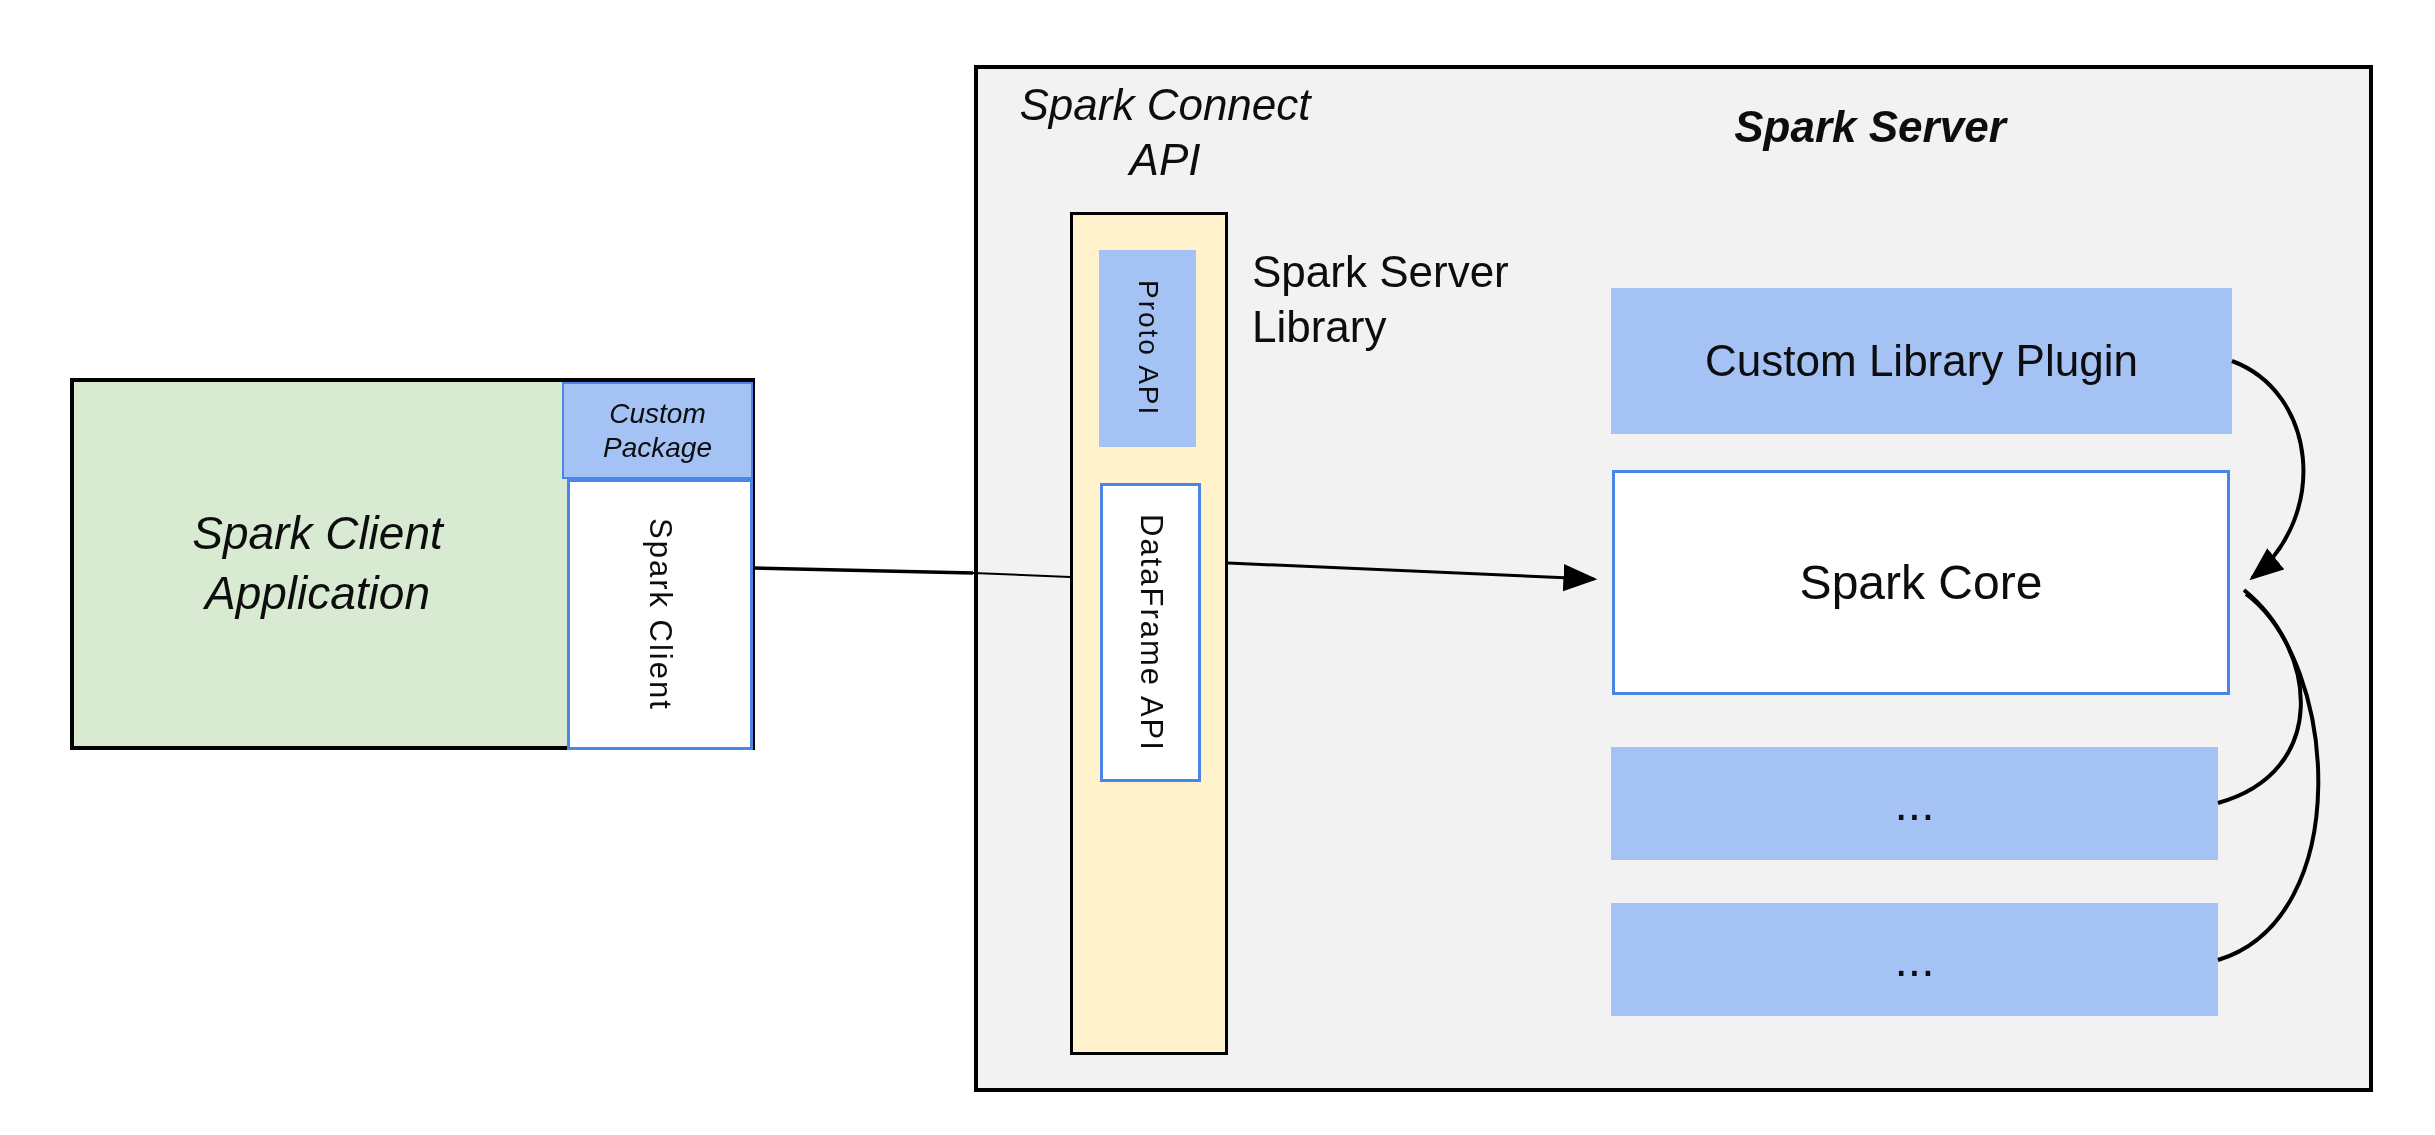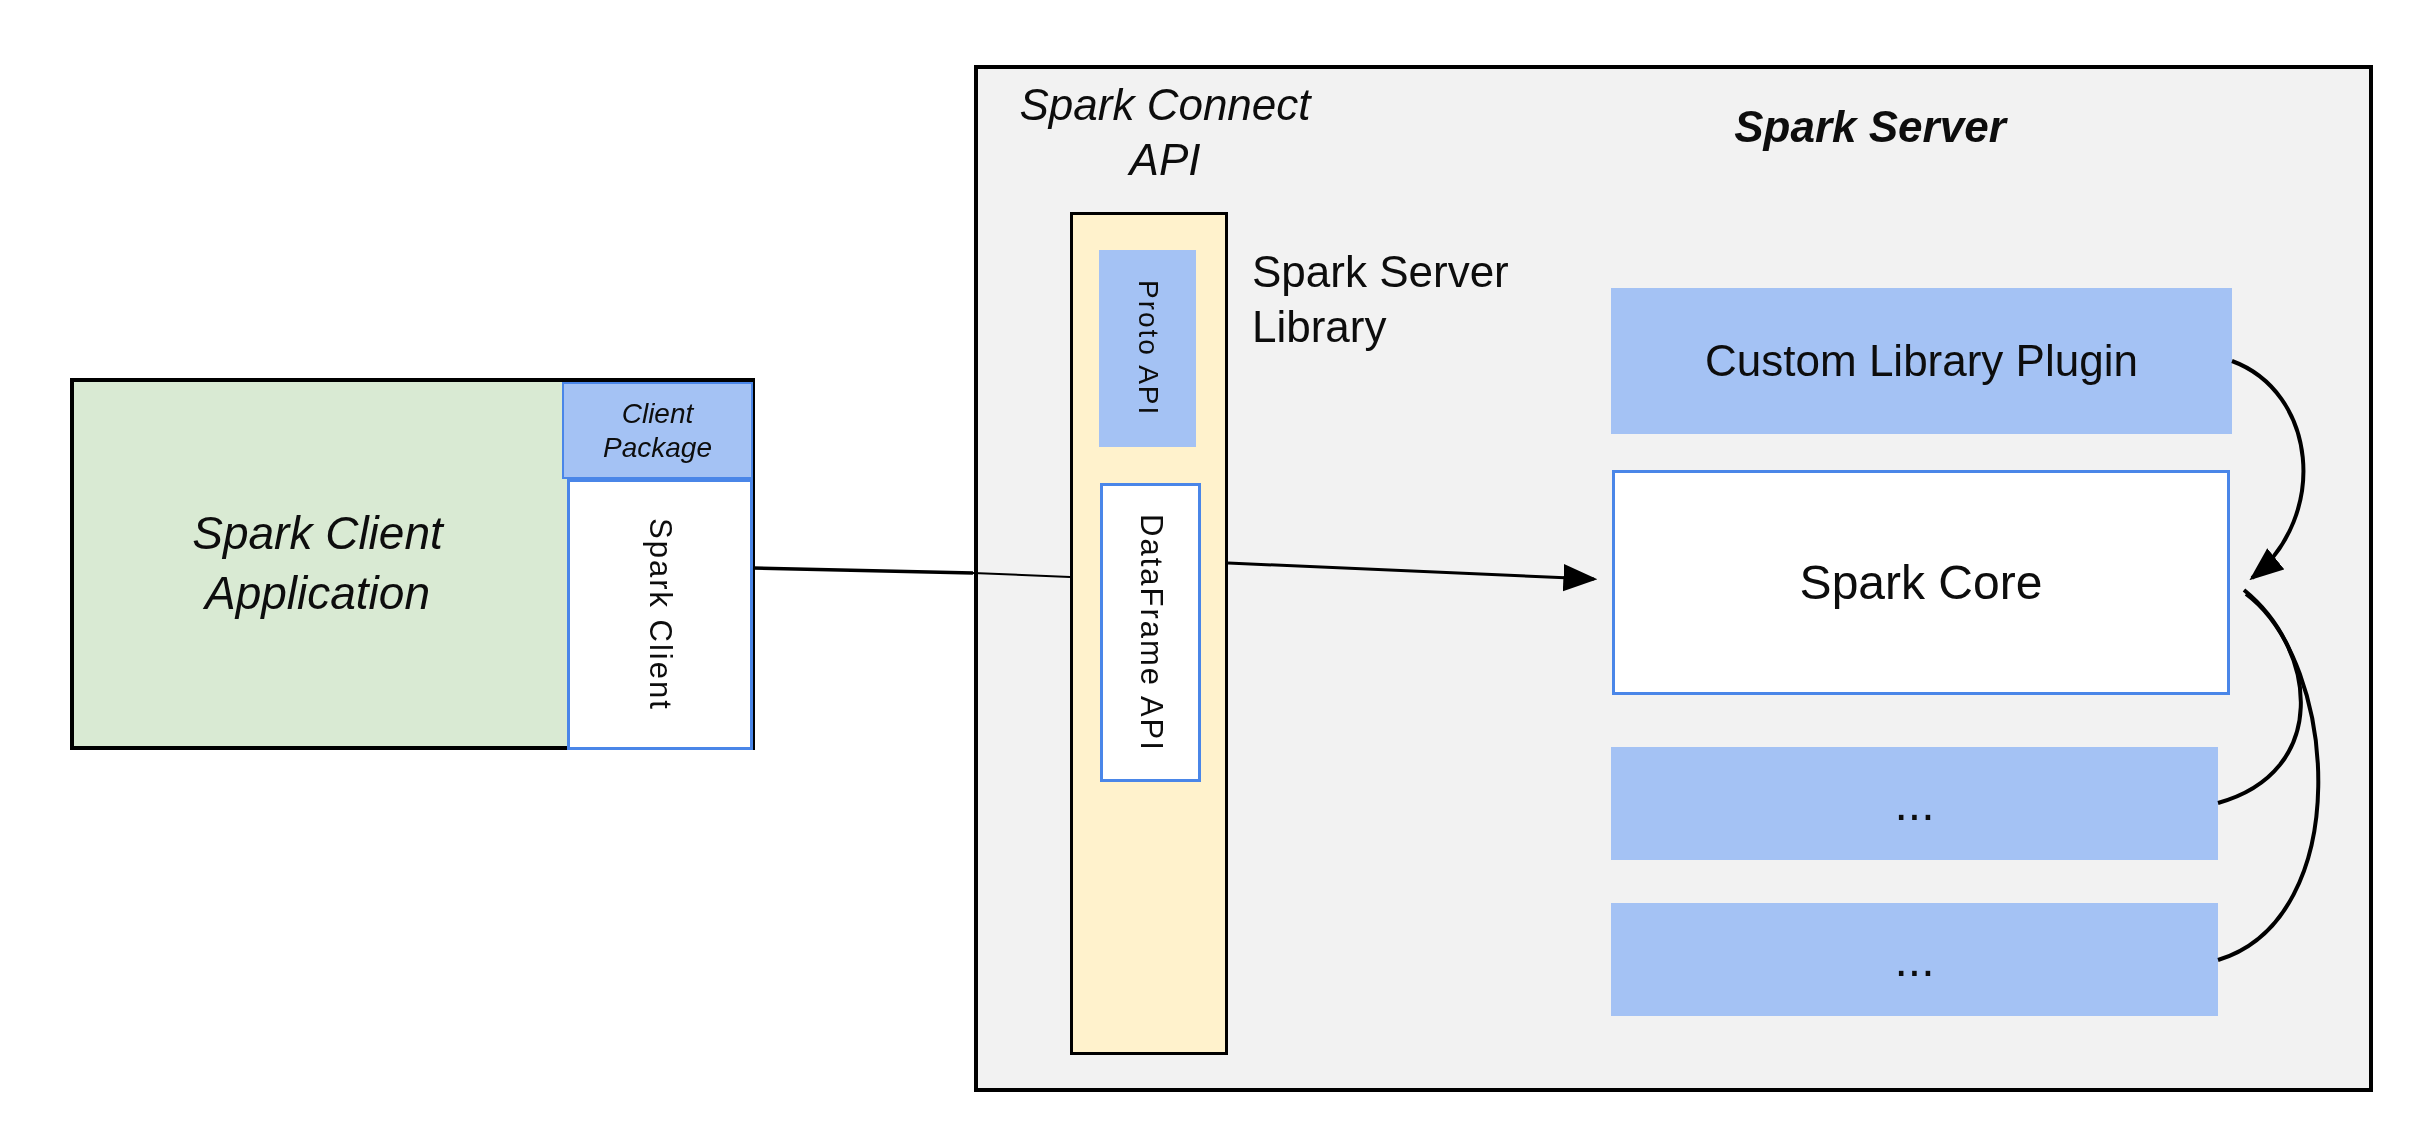--- a/index.html
+++ b/index.html
@@ -86,21 +86,21 @@
   <div class="box bluefill center" style="left:1611px; top:903px; width:607px; height:113px;">
     <span class="label core">...</span>
   </div>
 
   <div class="box green" style="left:70px; top:378px; width:685px; height:372px; display:flex; align-items:center; justify-content:center; padding-right:190px;">
     <div class="label xxl pre tc">Spark Client
 Application</div>
   </div>
 
   <div class="box bluefill blueoutline center" style="left:562px; top:382px; width:191px; height:97px;">
-    <div class="label md pre tc">Client
+    <div class="label md pre tc">Custom
 Package</div>
   </div>
 
   <div class="box whiteblue center" style="left:567px; top:479px; width:186px; height:271px;">
     <span class="vtext label">Spark Client</span>
   </div>
 
   <svg class="arrows" width="2435" height="1135" viewBox="0 0 2435 1135">
     <defs>
       <marker id="arrowhead" markerUnits="userSpaceOnUse" markerWidth="34" markerHeight="28" viewBox="0 0 10 8" refX="9" refY="4" orient="auto">

